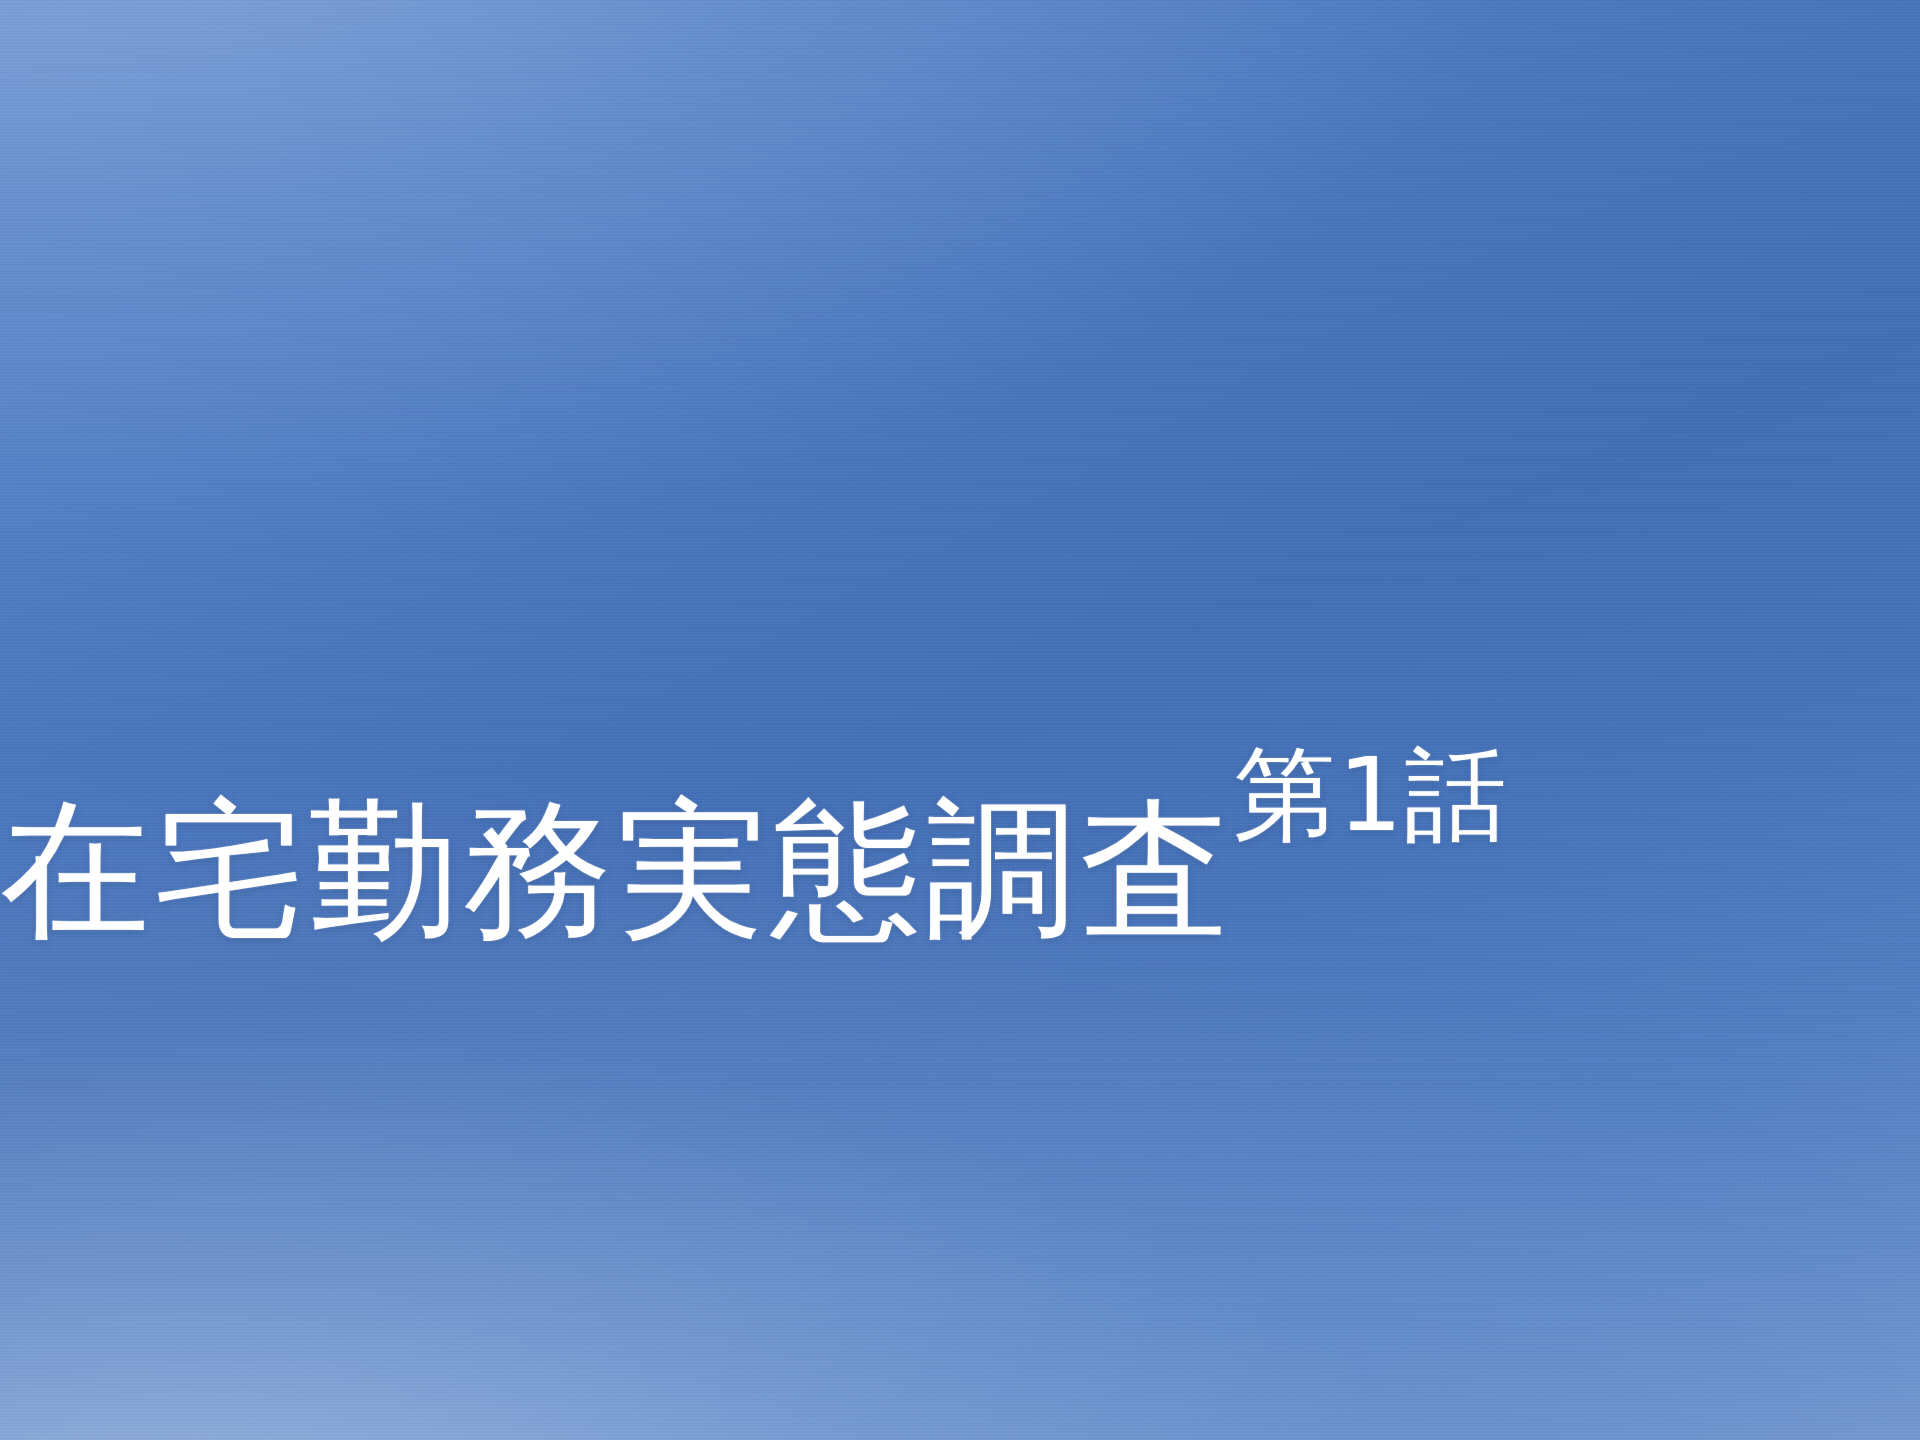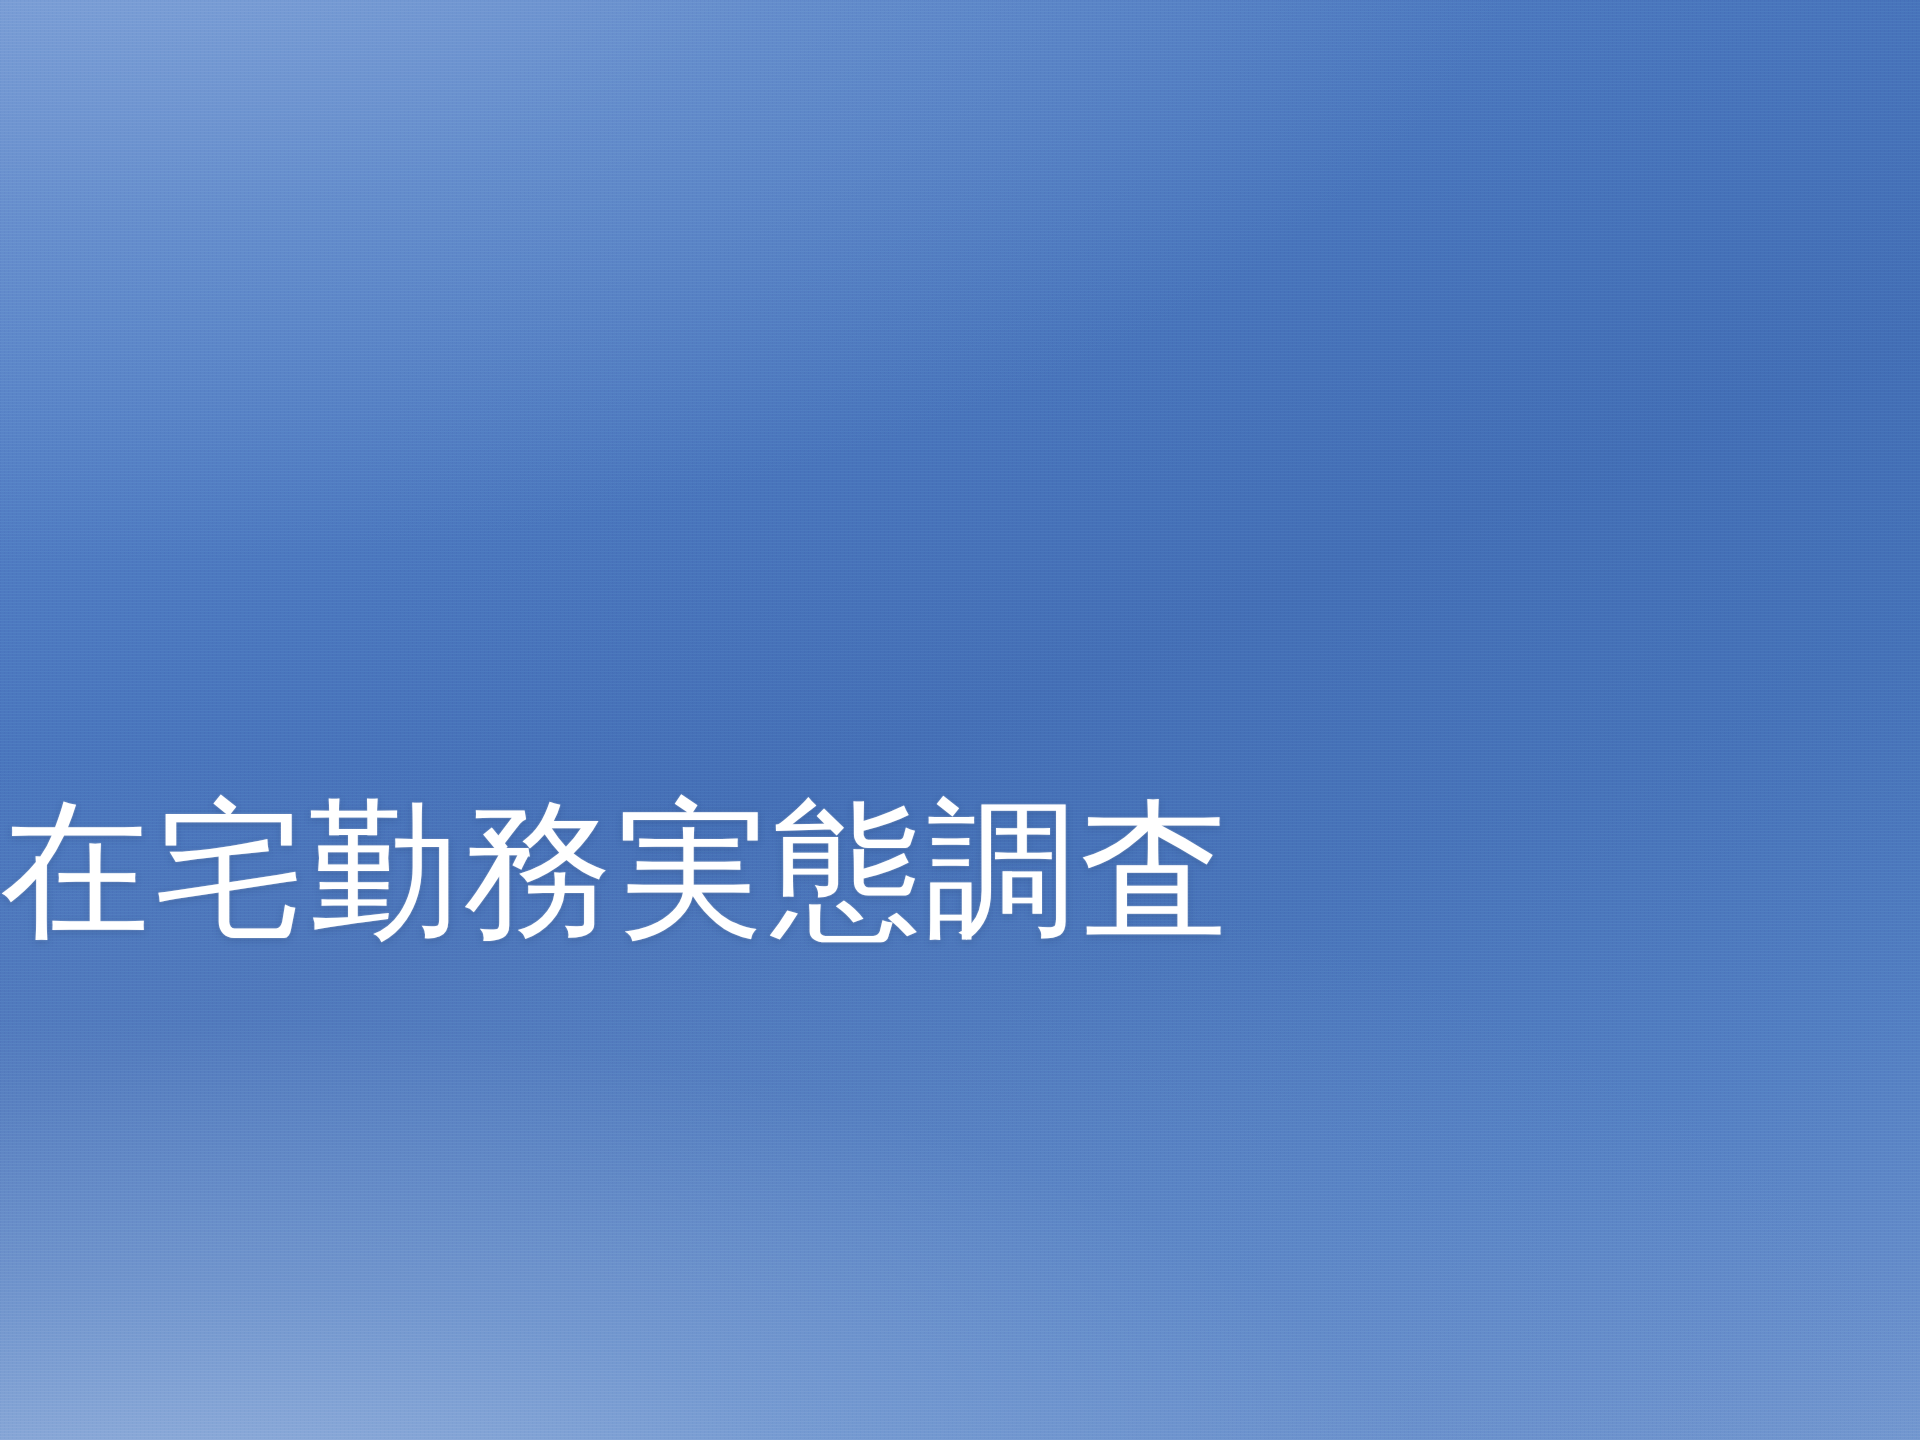--- a/index.html
+++ b/index.html
@@ -110,16 +110,17 @@
 
 <div id="slide">
 
   <div id="grain"></div>
 
   <div id="content">
 
     <div class="line" id="main-title">在宅勤務実態調査</div>
 
 
+    <div class="line" id="episode-number">第1話</div>
 
 
   </div>
 </div>
 
 </body></html>

